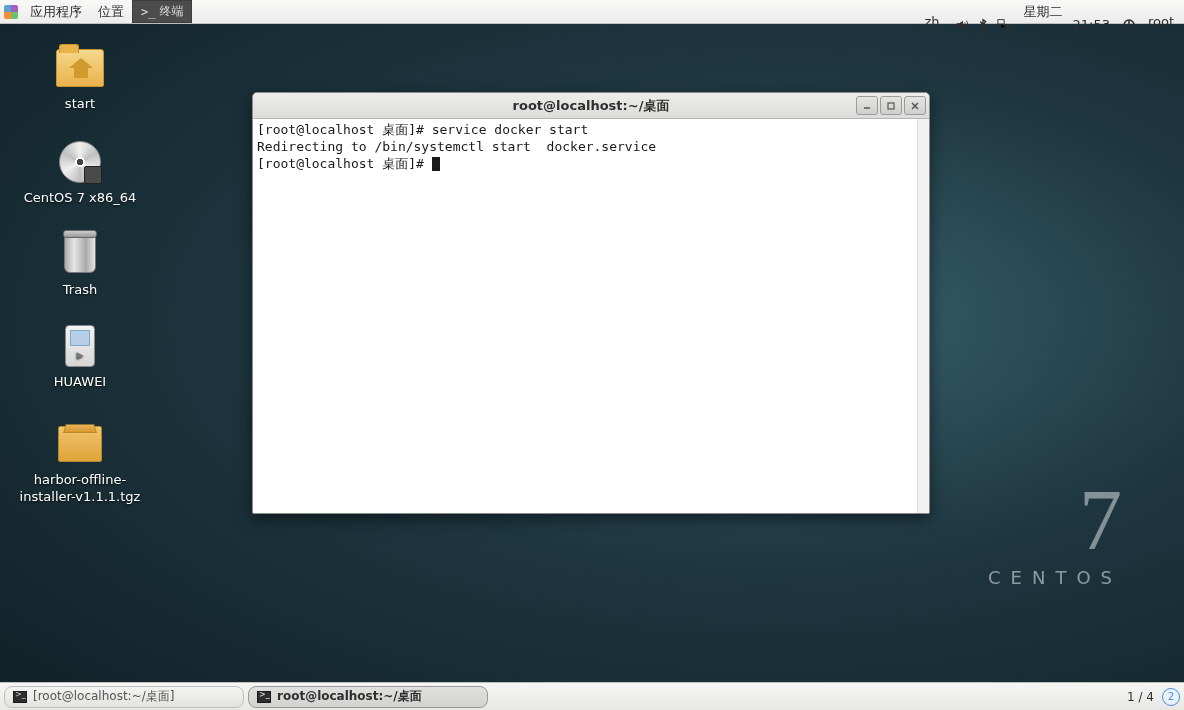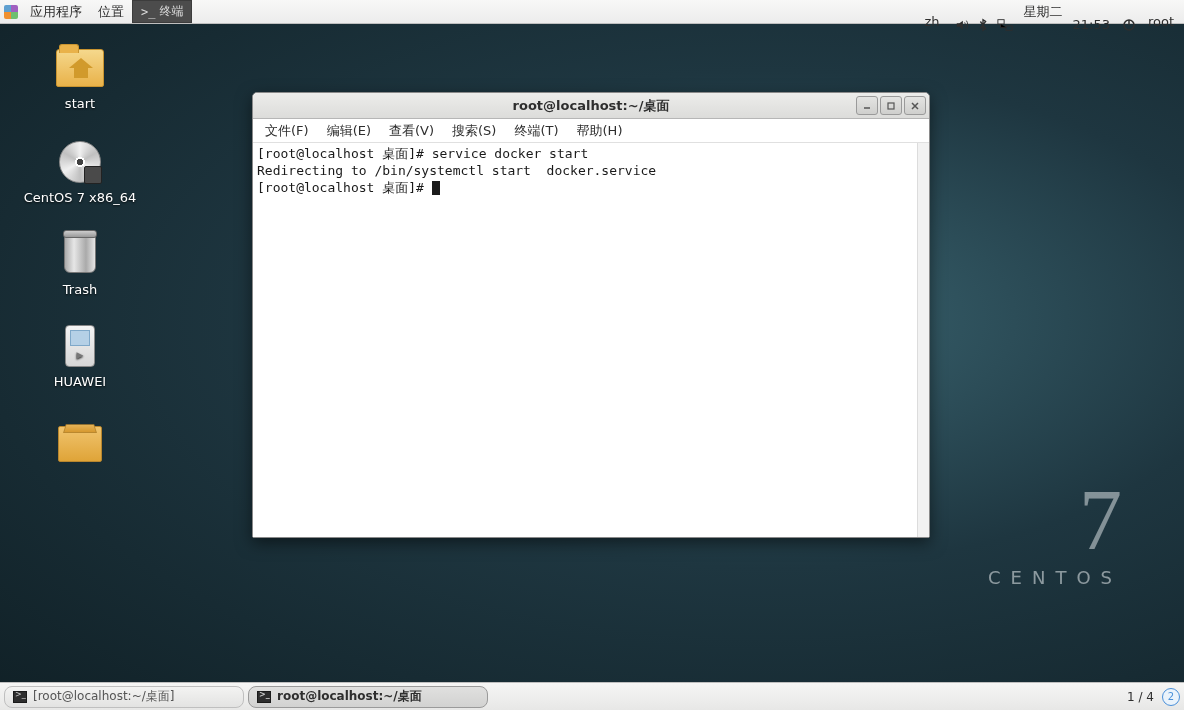--- a/index.html
+++ b/index.html
@@ -418,20 +418,21 @@
   <div class="icon-box">
       <div class="ipod"></div>
     </div>
   <div class="label">HUAWEI</div>
 </div>
 
 <div class="desktop-icon" style="left:10px; top:420px">
   <div class="icon-box">
       <div class="package"></div>
     </div>
+  <div class="label">harbor-offline-installer-v1.1.1.tgz</div>
 </div>
 
 <div class="wallpaper-brand">
   <div class="seven">7</div>
   <div class="centos">CENTOS</div>
 </div>
 
 <div class="window">
   <div class="titlebar">
     <div class="title">root@localhost:~/桌面</div>
@@ -446,28 +447,20 @@
             <rect x="2" y="2" width="6" height="6" fill="none" stroke="#555" stroke-width="1.2"></rect>
           </svg>
       </div>
       <div class="win-btn">
         <svg width="10" height="10">
             <path d="M2 2l6 6M8 2l-6 6" stroke="#555" stroke-width="1.5"></path>
           </svg>
       </div>
     </div>
   </div>
-  <div class="menubar">
-    <div class="menu">文件(F)</div>
-    <div class="menu">编辑(E)</div>
-    <div class="menu">查看(V)</div>
-    <div class="menu">搜索(S)</div>
-    <div class="menu">终端(T)</div>
-    <div class="menu">帮助(H)</div>
-  </div>
   <div class="terminal-body"><span>[root@localhost 桌面]# service docker start</span>
 <span>Redirecting to /bin/systemctl start  docker.service</span>
 <span>[root@localhost 桌面]# </span><span class="cursor"></span>
     <div class="terminal-scroll"></div>
   </div>
 </div>
 
 <div class="bottom-panel">
   <div class="taskbar-item">
     <span class="term-ico"></span>

